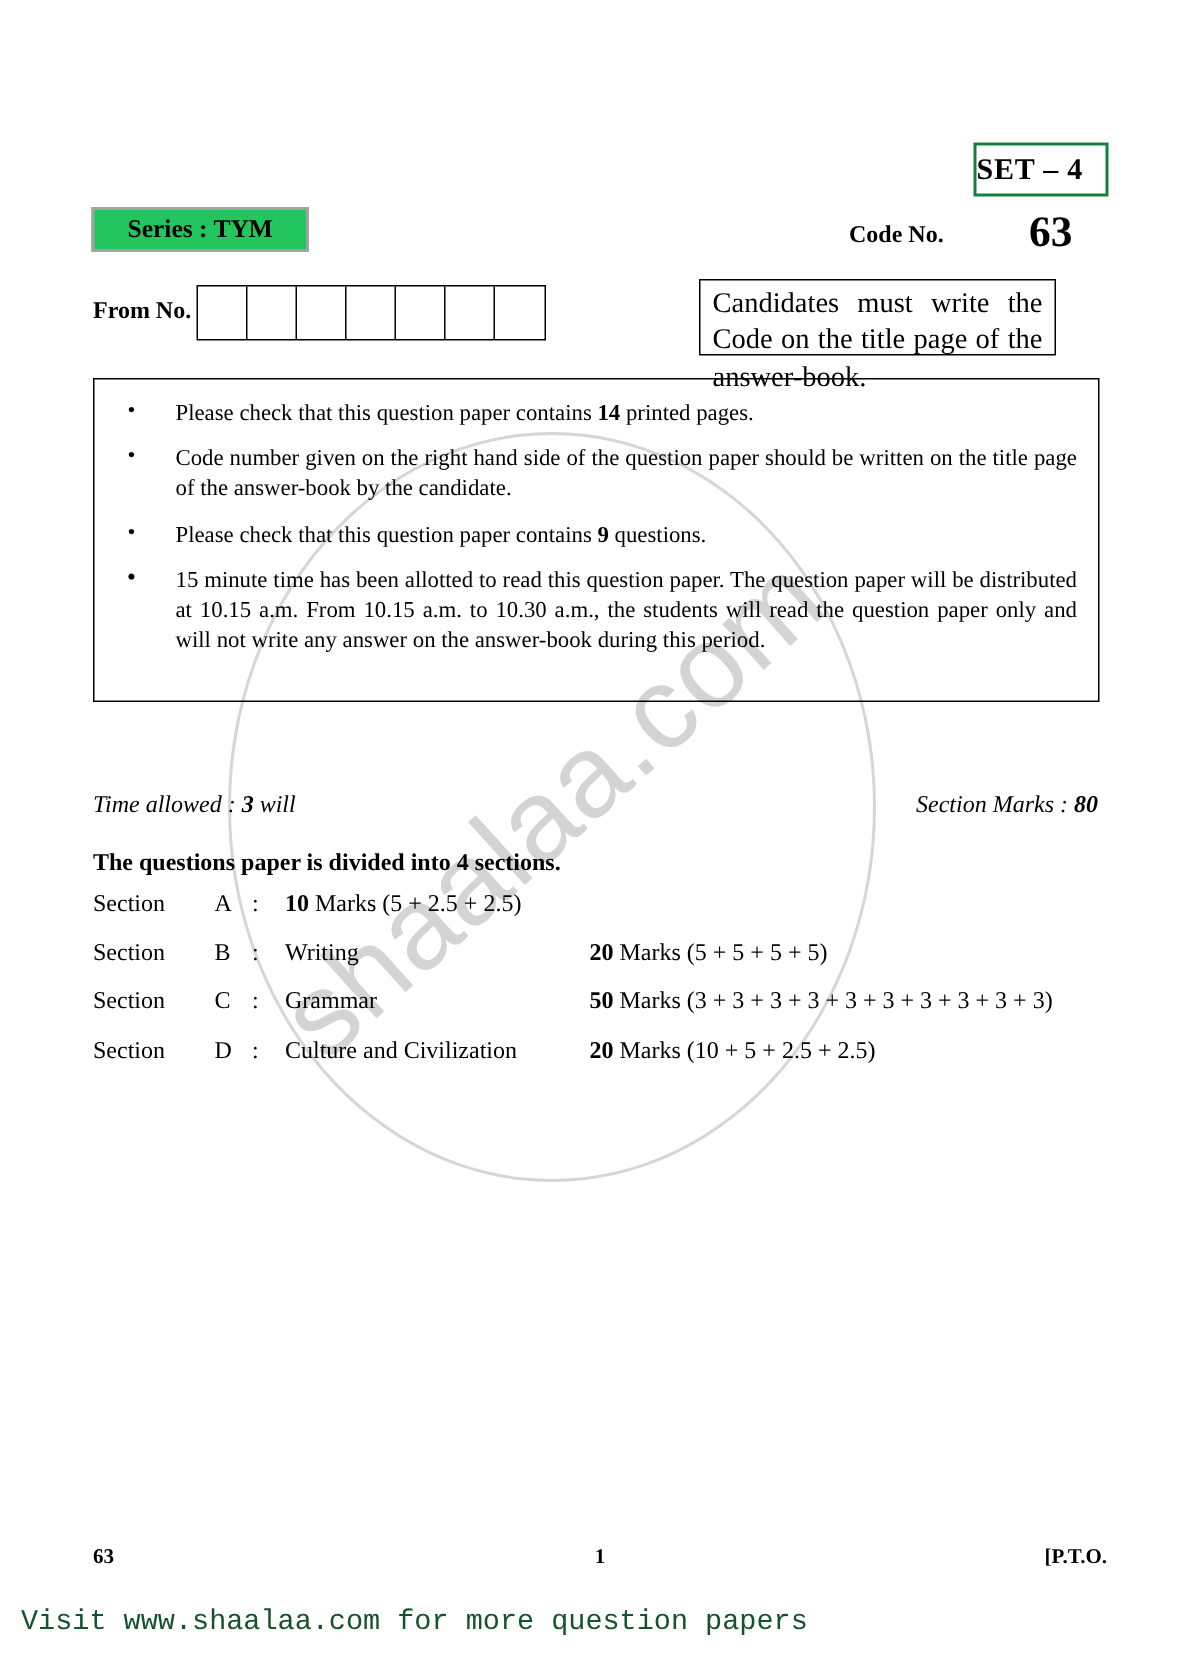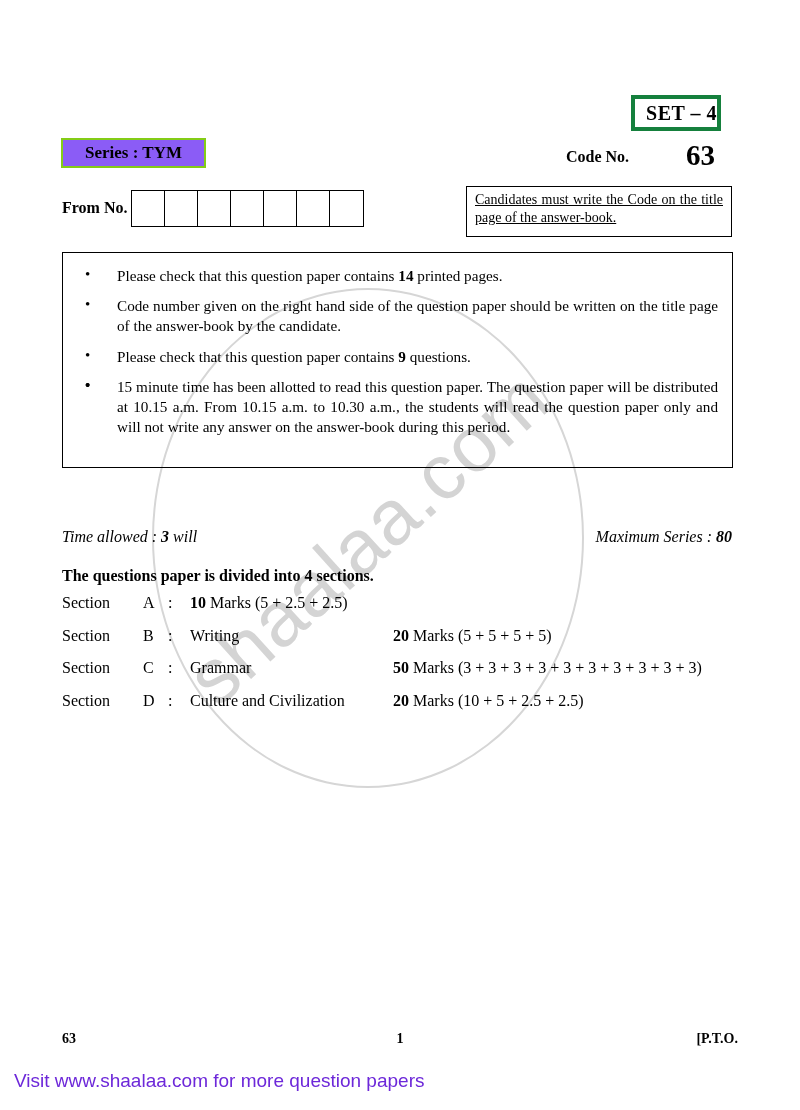--- a/index.html
+++ b/index.html
@@ -51,51 +51,51 @@
     font-family: "Liberation Sans", "DejaVu Sans", sans-serif;
     font-size: 78px;
     color: #d4d4d4;
     white-space: nowrap;
     letter-spacing: 1px;
   }
 
   
   .set-box {
     position: absolute;
-    left: 631px;
+    left: 649px;
     top: 95px;
     width: 90px;
     height: 36px;
-    border: 4px solid #15803d;
+    border: 2px solid #15803d;
     box-sizing: border-box;
     display: flex;
     align-items: center;
-    justify-content: flex-end;
+    justify-content: flex-start;
     font-weight: bold;
     font-size: 20px;
     letter-spacing: 0.5px;
     z-index: 3;
     background: #fff;
   }
 
   .series-box {
     position: absolute;
     left: 61px;
     top: 138px;
     width: 145px;
     height: 30px;
-    border: 2px solid #84cc16;
+    border: 2px solid #a3a3a3;
     box-sizing: border-box;
     display: flex;
     align-items: center;
     justify-content: center;
     font-weight: bold;
     font-size: 17px;
     z-index: 3;
-    background: #8b5cf6;
+    background: #22c55e;
   }
 
   .code-label {
     position: absolute;
     left: 566px;
     top: 148px;
     font-weight: bold;
     font-size: 16px;
     z-index: 3;
   }
@@ -132,31 +132,30 @@
     height: 100%;
     border-right: 1.8px solid #000;
     box-sizing: border-box;
   }
   .rollno-cell:last-child { border-right: none; }
 
   .candidates-box {
     position: absolute;
     left: 466px;
     top: 186px;
-    width: 266px;
+    width: 238px;
     height: 51px;
     border: 1.6px solid #000;
     box-sizing: border-box;
     background: #fff;
     padding: 4px 8px 0 8px;
-    font-size: 14px;
+    font-size: 19px;
     line-height: 1.28;
     text-align: justify;
     z-index: 3;
-    text-decoration: underline;
   }
 
   
   .instructions-box {
     position: absolute;
     left: 62px;
     top: 252px;
     width: 671px;
     height: 216px;
     border: 1.8px solid #000;
@@ -271,23 +270,23 @@
     right: 62px;
     top: 1031px;
     font-weight: bold;
     font-size: 14px;
     z-index: 3;
   }
   .footer-banner {
     position: absolute;
     left: 14px;
     top: 1070px;
-    font-family: Liberation Sans, sans-serif;
+    font-family: Liberation Mono, monospace;
     font-size: 19px;
-    color: #6d28d9;
+    color: #14532d;
     z-index: 3;
   }
 </style>
 </head>
 <body>
 
 <div class="page">
 
   <div class="watermark">
     <div class="watermark-circle"></div>
@@ -335,21 +334,21 @@
         <span class="bullet">•</span>
       </div>
       <div class="instr-item">
         <span class="bullet">•</span><span>15 minute time has been allotted to read this question paper. The question paper will be distributed at 10.15 a.m. From 10.15 a.m. to 10.30 a.m., the students will read the question paper only and will not write any answer on the answer-book during this period.</span>
       </div>
     </div>
   </div>
 
 
   <div class="time-allowed"><span>Time allowed : </span><b>3</b><span> will</span></div>
-  <div class="max-marks"><span>Maximum Series : </span><b>80</b></div>
+  <div class="max-marks"><span>Section Marks : </span><b>80</b></div>
 
   <div class="divided-note">The questions paper is divided into 4 sections.</div>
 
   <div class="sections">
     <div class="section-row">
       <div class="col-section">Section</div>
       <div class="col-letter">A</div>
       <div class="col-colon">:</div>
       <div class="col-marks"><b>10</b>&nbsp;<span>Marks (5 + 2.5 + 2.5)</span></div>
     </div>

